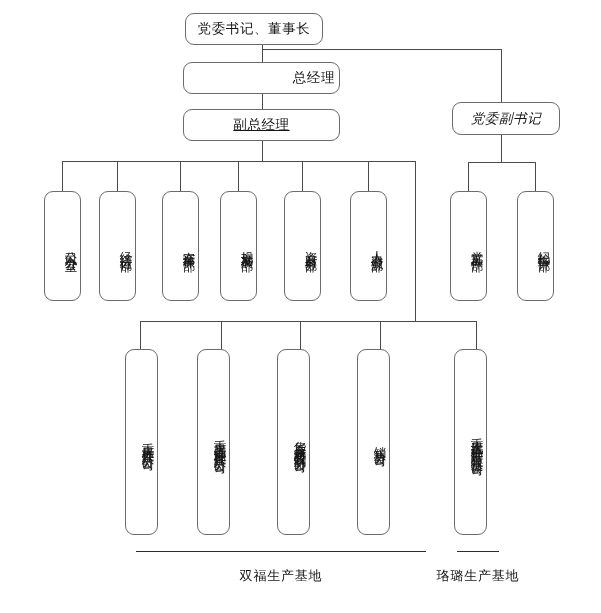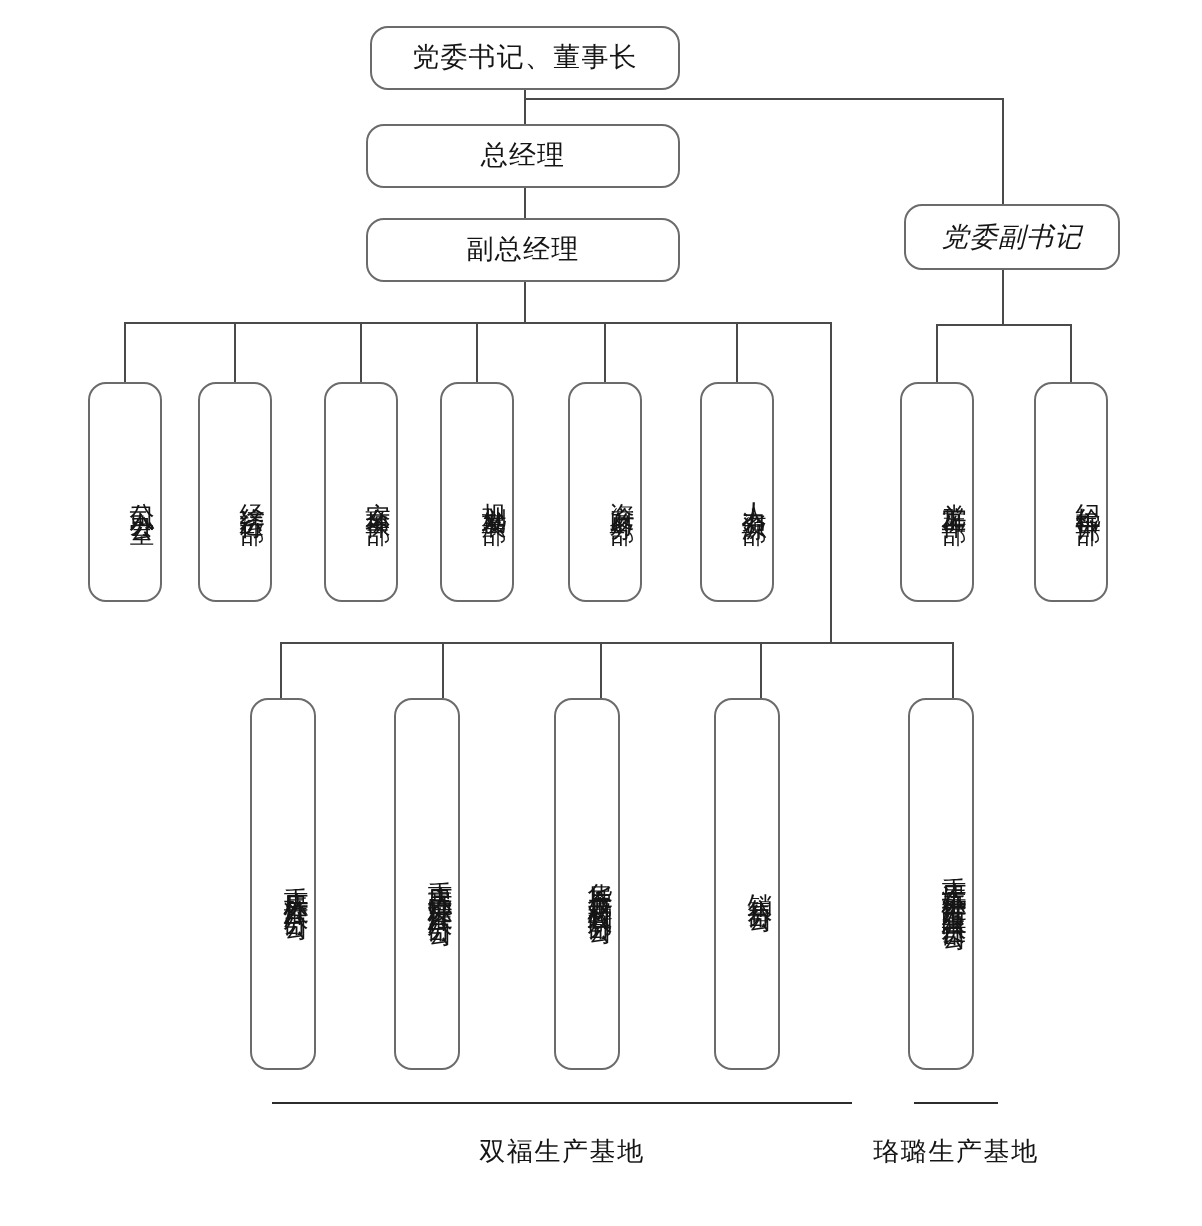--- a/index.html
+++ b/index.html
@@ -76,40 +76,40 @@
     color: #151515;
     text-align: center;
     white-space: nowrap;
   }
 </style>
 </head>
 <body>
 
 <div id="chart-root">
 
-  <div class="node horiz" style="left:185px; top:13px; width:155px; height:32px;">
+  <div class="node horiz" style="left:185px; top:13px; width:138px; height:32px;">
     <span>党委书记、董事长</span>
   </div>
 
   <div class="ln v" style="left:262px; top:45px; height:17px;"></div>
 
   <div class="ln h" style="left:262px; top:49px; width:239px;"></div>
   <div class="ln v" style="left:501px; top:49px; height:53px;"></div>
 
-  <div class="node horiz" style="left:183px; top:62px; width:157px; height:32px;">
+  <div class="node horiz" style="left:183px; top:62px; width:157px; height:32px;justify-content:flex-end;">
     <span>总经理</span>
   </div>
 
   <div class="node horiz" style="left:452px; top:102px; width:108px; height:33px;font-style:italic;">
     <span>党委副书记</span>
   </div>
 
   <div class="ln v" style="left:262px; top:94px; height:15px;"></div>
 
-  <div class="node horiz" style="left:183px; top:109px; width:157px; height:32px;">
+  <div class="node horiz" style="left:183px; top:109px; width:157px; height:32px;text-decoration:underline;">
     <span>副总经理</span>
   </div>
 
   <div class="ln v" style="left:262px; top:141px; height:20px;"></div>
   <div class="ln h" style="left:62px; top:161px; width:354px;"></div>
 
   <div class="ln v" style="left:62px;  top:161px; height:30px;"></div>
   <div class="ln v" style="left:117px; top:161px; height:30px;"></div>
   <div class="ln v" style="left:180px; top:161px; height:30px;"></div>
   <div class="ln v" style="left:238px; top:161px; height:30px;"></div>

